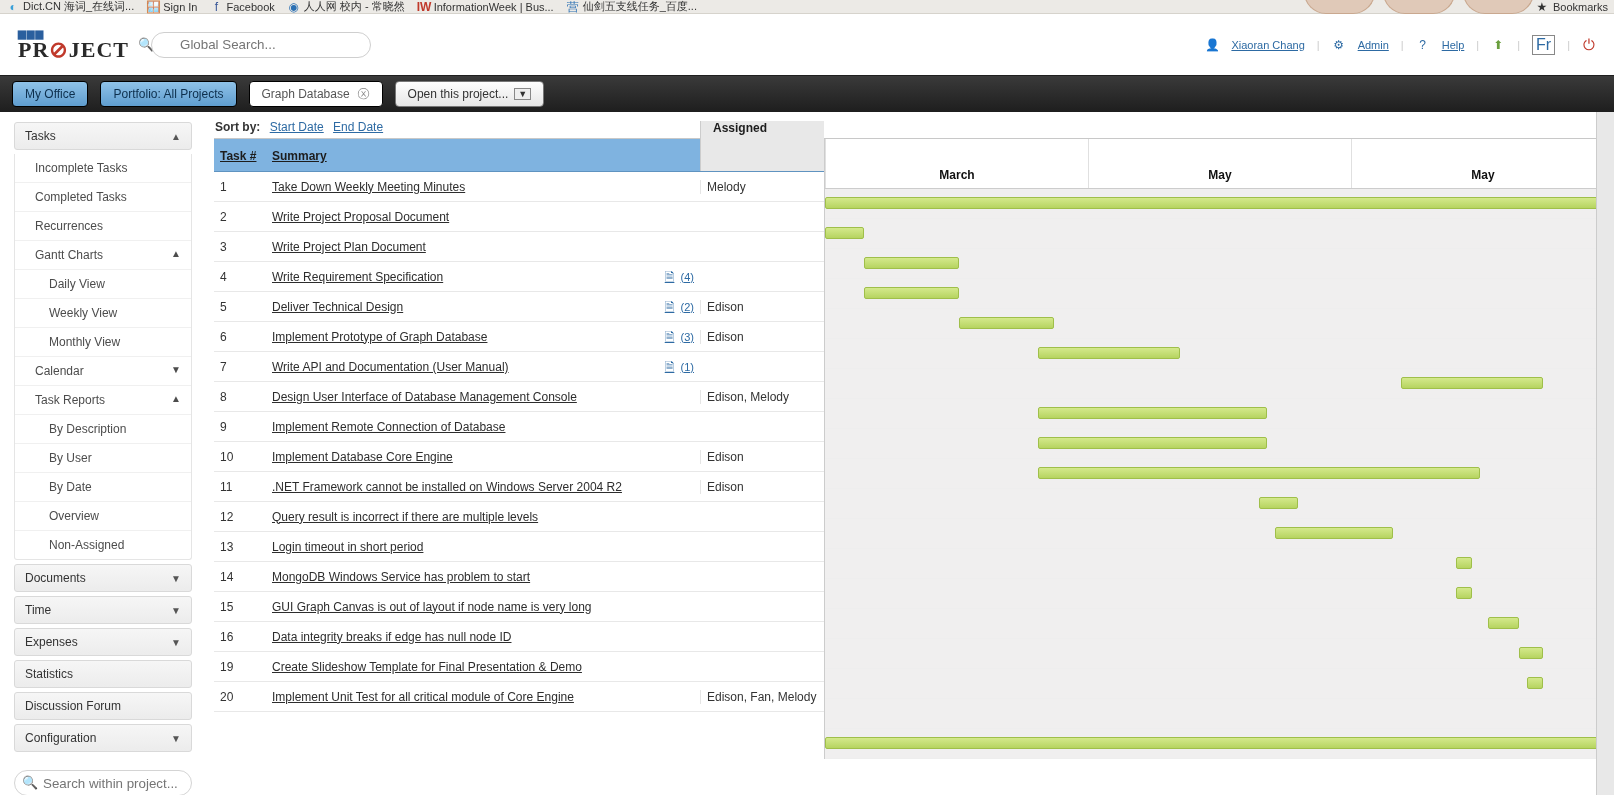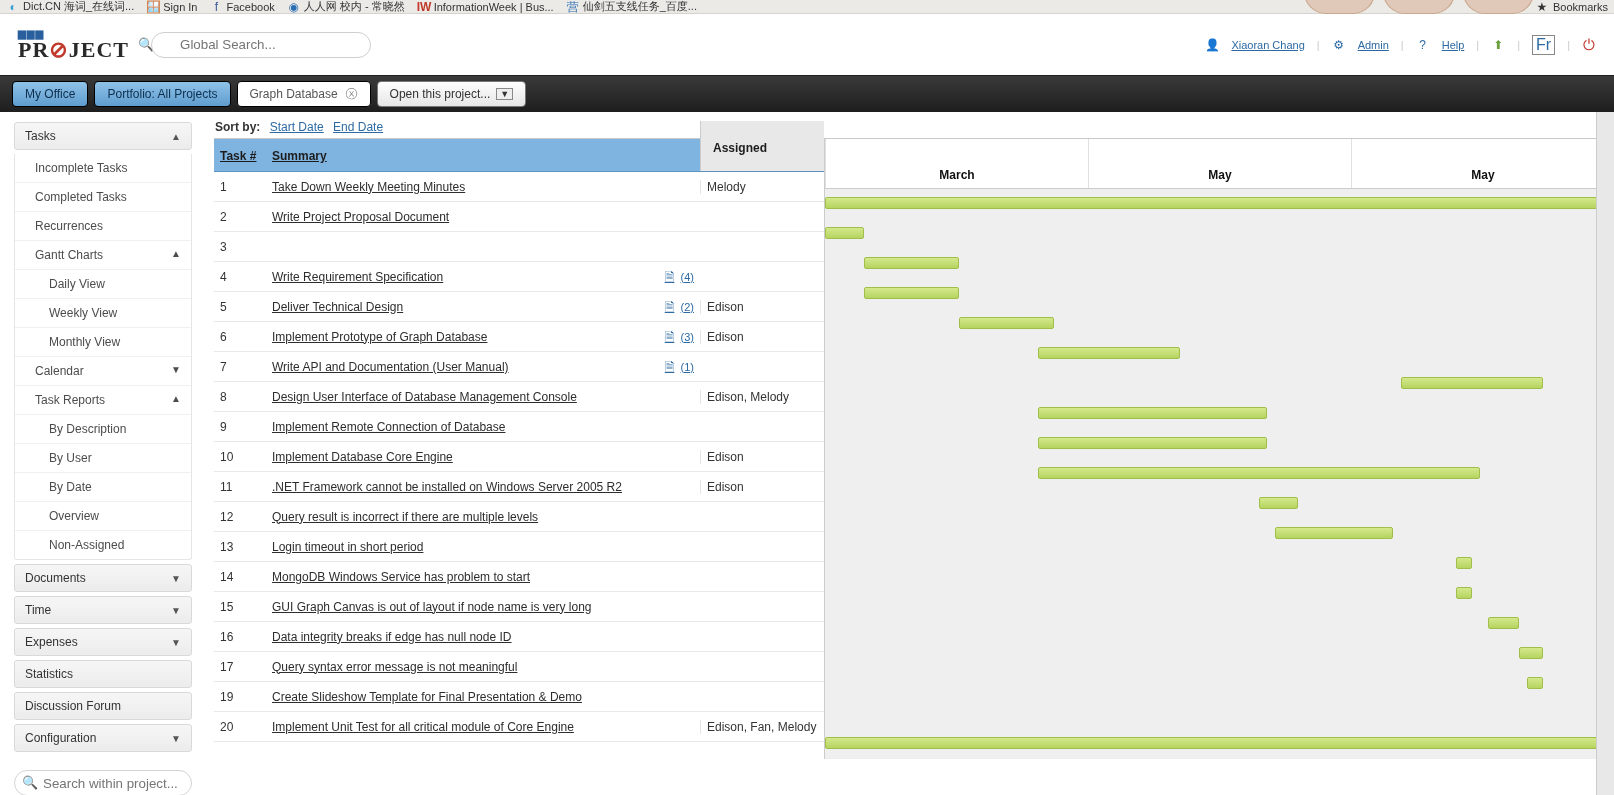--- a/index.html
+++ b/index.html
@@ -8,21 +8,21 @@
 .browser-bar .bm{margin-left:auto;color:#333;display:flex;align-items:center;gap:4px}
 .browser-bar .tab{display:flex;align-items:center;gap:3px;color:#333;cursor:pointer}
 .top-strip{height:62px;background:#fff;display:flex;align-items:center;padding:0 18px;border-bottom:1px solid #1f1f1f}
 .logo{font-size:22px;font-weight:bold;color:#2a2a2a;letter-spacing:1px;line-height:1;display:flex;flex-direction:column}
 .global-search{margin-left:22px;width:220px;height:26px;border:1px solid #cfcfcf;border-radius:13px;padding:0 12px 0 28px;color:#999;background:#fff;position:relative}
 .gs-wrap{position:relative}
 .gs-wrap .icon{position:absolute;left:9px;top:5px;color:#6aa4d8;font-size:13px}
 .top-right{margin-left:auto;display:flex;align-items:center;gap:12px;color:#2d6aa3;font-size:11px}
 .top-right a{color:#2d6aa3;text-decoration:underline}
 .top-right .sep{color:#ccc}
-.nav-bar{height:36px;background:linear-gradient(#3a3a3a,#1e1e1e);display:flex;align-items:center;padding:0 12px;gap:6px}
+.nav-bar{height:36px;background:linear-gradient(#3a3a3a,#1e1e1e);display:flex;align-items:center;padding:0 12px;gap:12px}
 .nav-tab{height:26px;border-radius:4px;padding:0 12px;display:flex;align-items:center;font-size:12px;cursor:pointer;border:1px solid #000}
 .nav-tab.blue{background:linear-gradient(#8fc2e8,#5f9dcf);color:#0d2f4d}
 .nav-tab.active{background:#fff;color:#555}
 .nav-tab.btn{background:linear-gradient(#fefefe,#e6e6e6);color:#333;border:1px solid #777}
 .nav-tab .x{margin-left:8px;color:#888}
 .nav-tab .dd{margin-left:6px;border:1px solid #888;padding:0 3px;font-size:9px;background:#eee}
 .main{display:flex;min-height:710px}
 .sidebar{width:200px;padding:10px 8px 20px 14px;display:flex;flex-direction:column;gap:4px}
 .panel{border:1px solid #d9d9d9;border-radius:3px;background:linear-gradient(#f6f6f6,#ececec);padding:6px 10px;font-size:12px;color:#333;display:flex;align-items:center;cursor:pointer}
 .panel .arrow{margin-left:auto;font-size:10px;color:#555}
@@ -37,21 +37,21 @@
 .content{flex:1;padding:6px 0 0 14px;position:relative}
 .sort-line{font-size:12px;color:#333;margin:2px 0 4px 1px}
 .sort-line a{color:#2d6aa3;text-decoration:underline;margin-left:6px}
 .grid-area{display:flex;border-top:1px solid #c8c8c8}
 .left-grid{width:610px}
 .header-row{display:flex;background:#7fb3e0;height:33px;border-bottom:1px solid #5f93c0;align-items:flex-end}
 .header-row .cell{padding:0 6px 8px 6px;font-weight:bold;color:#1d1d1d}
 .header-row .cell a{color:#1d1d1d;text-decoration:underline}
 .header-row .c-task{width:52px}
 .header-row .c-sum{flex:1}
-.header-row .c-asg{width:124px;background:#e8e8e8;border-left:1px solid #ccc;display:flex;align-items:flex-end;height:50px}
+.header-row .c-asg{width:124px;background:#e8e8e8;border-left:1px solid #ccc;display:flex;align-items:flex-start;height:50px}
 .g-row{display:flex;height:30px;border-bottom:1px solid #e8e8e8;align-items:center;font-size:12px}
 .g-row:nth-child(odd){background:#fff}
 .g-row .c-task{width:52px;padding:0 6px}
 .g-row .c-sum{flex:1;padding:0 6px;display:flex;align-items:center}
 .g-row .c-sum a{color:#2d2d2d;text-decoration:underline}
 .g-row .c-sum .doc-badge{margin-left:auto;display:flex;align-items:center;gap:4px;color:#2d6aa3;font-size:11px}
 .g-row .c-sum .doc-badge span{text-decoration:underline}
 .g-row .c-asg{width:124px;padding:0 6px;border-left:1px solid #e5e5e5}
 .right-grid{flex:1;position:relative;overflow:hidden;border-left:1px solid #ccc}
 .timeline-header{height:50px;display:flex;border-bottom:1px solid #ccc;background:#fff}
@@ -236,20 +236,23 @@
             </div>
             <div class="g-row">
               <div class="c-task">2</div>
     <div class="c-sum">
                 <a>Write Project Proposal Document</a>
               </div>
     <div class="c-asg"></div>
             </div>
             <div class="g-row">
               <div class="c-task">3</div>
+    <div class="c-sum">
+                <a>Write Project Plan Document</a>
+              </div>
     <div class="c-asg"></div>
             </div>
             <div class="g-row">
               <div class="c-task">4</div>
     <div class="c-sum">
                 <a>Write Requirement Specification</a>
                 <span class="doc-badge">
                   <span class="ico">🗎</span>
                   <span>(4)</span>
                 </span>
@@ -306,21 +309,21 @@
             <div class="g-row">
               <div class="c-task">10</div>
     <div class="c-sum">
                 <a>Implement Database Core Engine</a>
               </div>
     <div class="c-asg">Edison</div>
             </div>
             <div class="g-row">
               <div class="c-task">11</div>
     <div class="c-sum">
-                <a>.NET Framework cannot be installed on Windows Server 2005 R2</a>
+                <a>.NET Framework cannot be installed on Windows Server 2004 R2</a>
               </div>
     <div class="c-asg">Edison</div>
             </div>
             <div class="g-row">
               <div class="c-task">12</div>
     <div class="c-sum">
                 <a>Query result is incorrect if there are multiple levels</a>
               </div>
     <div class="c-asg"></div>
             </div>
@@ -342,27 +345,20 @@
               <div class="c-task">15</div>
     <div class="c-sum">
                 <a>GUI Graph Canvas is out of layout if node name is very long</a>
               </div>
     <div class="c-asg"></div>
             </div>
             <div class="g-row">
               <div class="c-task">16</div>
     <div class="c-sum">
                 <a>Data integrity breaks if edge has null node ID</a>
-              </div>
-    <div class="c-asg"></div>
-            </div>
-            <div class="g-row">
-              <div class="c-task">17</div>
-    <div class="c-sum">
-                <a>Query syntax error message is not meaningful</a>
               </div>
     <div class="c-asg"></div>
             </div>
             <div class="g-row">
               <div class="c-task">19</div>
     <div class="c-sum">
                 <a>Create Slideshow Template for Final Presentation &amp; Demo</a>
               </div>
     <div class="c-asg"></div>
             </div>

